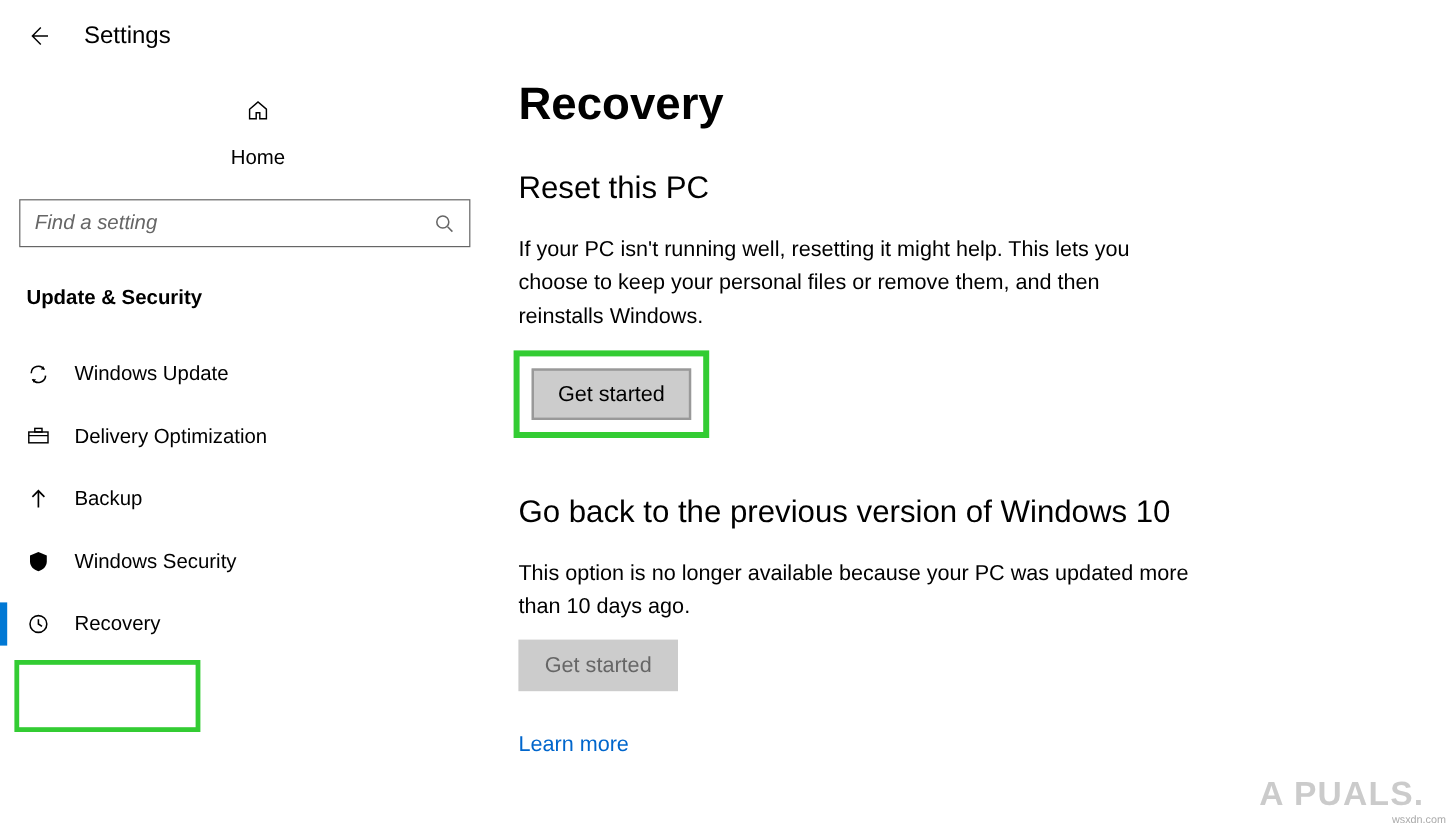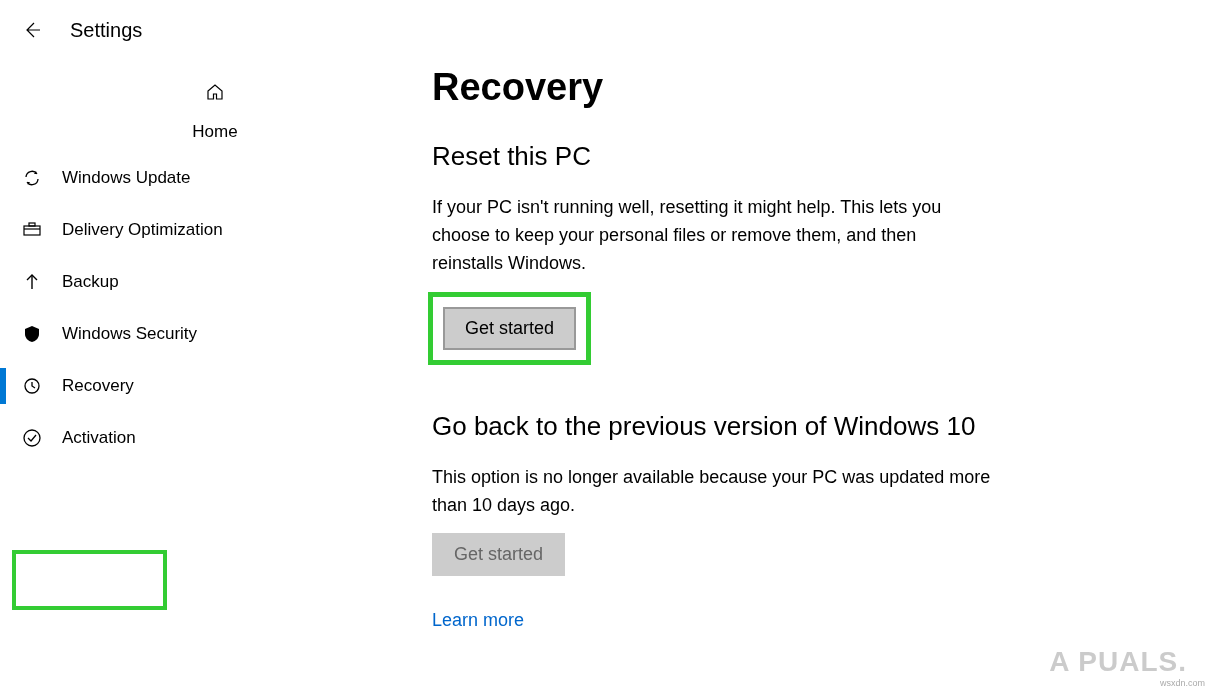--- a/index.html
+++ b/index.html
@@ -225,21 +225,31 @@
 
   <div class="home-row">
     <span class="icon">
       <svg width="20" height="20" viewBox="0 0 20 20">
           <path d="M3 9 L10 3 L17 9 L17 17 L11.5 17 L11.5 12 L8.5 12 L8.5 17 L3 17 Z" stroke="#000" stroke-width="1.2" fill="none"></path>
         </svg>
     </span>
     <span class="home-label">Home</span>
   </div>
 
-
+  <div class="search-box">
+    <input class="search-input" type="text" placeholder="Find a setting" style="">
+    <span class="search-icon">
+      <svg width="16" height="16" viewBox="0 0 16 16">
+          <circle cx="7" cy="7" r="5" stroke="#666" stroke-width="1.3" fill="none"></circle>
+          <line x1="11" y1="11" x2="15" y2="15" stroke="#666" stroke-width="1.3"></line>
+        </svg>
+    </span>
+  </div>
+
+  <div class="section-heading">Update &amp; Security</div>
 
   <div class="nav-item">
     <span class="icon">
       <svg width="20" height="20" viewBox="0 0 20 20">
           <path d="M4 9 A6 6 0 0 1 15 6 M16 11 A6 6 0 0 1 5 14" stroke="#000" stroke-width="1.3" fill="none"></path>
           <path d="M14 3 L15 6 L12 6 Z M6 17 L5 14 L8 14 Z" fill="#000"></path>
         </svg>
     </span>
     <span class="nav-label">Windows Update</span>
   </div>
@@ -278,29 +288,20 @@
   <div class="nav-item selected">
     <span class="icon">
       <svg width="20" height="20" viewBox="0 0 20 20">
           <circle cx="10" cy="10" r="7" stroke="#000" stroke-width="1.3" fill="none"></circle>
           <path d="M10 6 L10 10 L13 12" stroke="#000" stroke-width="1.3" fill="none"></path>
         </svg>
     </span>
     <span class="nav-label">Recovery</span>
   </div>
 
-  <div class="nav-item">
-    <span class="icon">
-      <svg width="20" height="20" viewBox="0 0 20 20">
-          <circle cx="10" cy="10" r="8" stroke="#000" stroke-width="1.3" fill="none"></circle>
-          <path d="M6 10 L9 13 L14 7" stroke="#000" stroke-width="1.3" fill="none"></path>
-        </svg>
-    </span>
-    <span class="nav-label">Activation</span>
-  </div>
 
   <div class="highlight-box highlight-recovery"></div>
 </div>
 
 <div class="main">
   <h1 class="page-title">Recovery</h1>
 
   <h2 class="section-title">Reset this PC</h2>
   <p class="section-text">If your PC isn't running well, resetting it might help. This lets you choose to keep your personal files or remove them, and then reinstalls Windows.</p>
 

